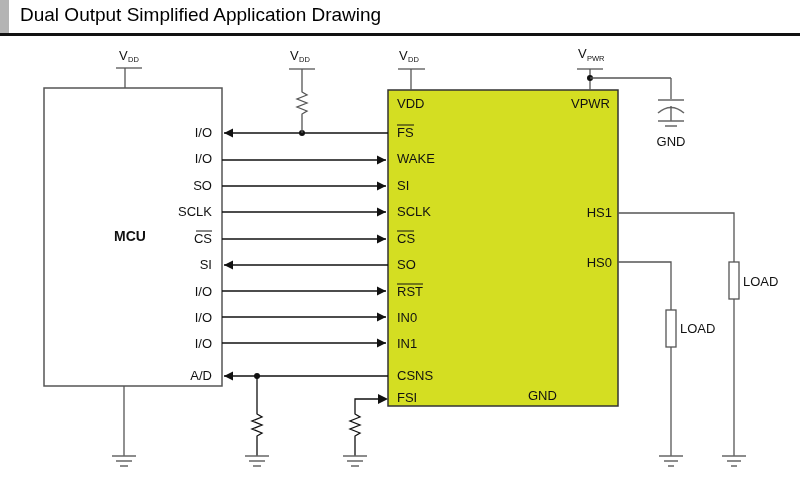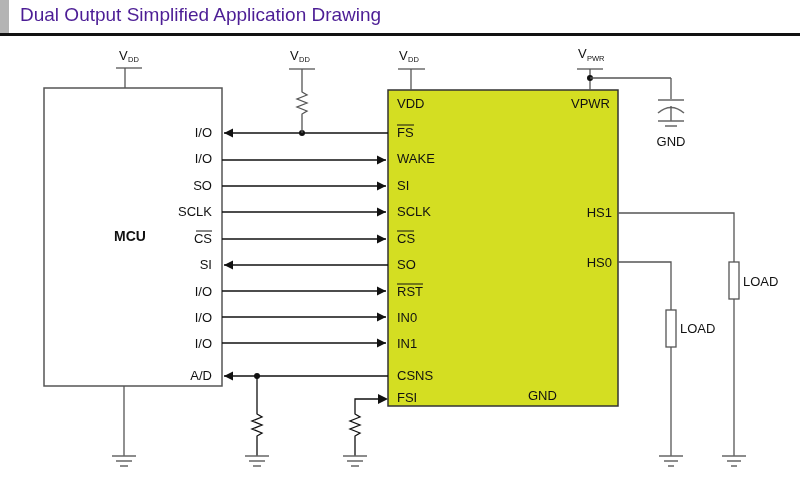--- a/index.html
+++ b/index.html
@@ -1,18 +1,18 @@
 <!DOCTYPE html>
 <html><head>
 <meta charset="utf-8">
 <style>
   html, body { margin:0; padding:0; background:#ffffff; }
   body { width:800px; height:480px; position:relative; overflow:hidden; font-family:"Liberation Sans", sans-serif; }
   .hdr-bar { position:absolute; left:0; top:0; width:9px; height:33px; background:#b4b4b4; }
-  .hdr-title { position:absolute; left:20px; top:4px; font-size:19px; color:#4c1d95; white-space:nowrap; }
+  .hdr-title { position:absolute; left:20px; top:4px; font-size:19px; color:#000000; white-space:nowrap; }
   .hdr-rule { position:absolute; left:0; top:33px; width:800px; height:3px; background:#111; }
   svg { position:absolute; left:0; top:0; }
   svg text { font-family:"Liberation Sans", sans-serif; fill:#111; }
   .lbl { font-size:13px; }
   .sub { font-size:7.5px; }
   .wire { stroke:#111; stroke-width:1.3; fill:none; }
   .gwire { stroke:#555; stroke-width:1.3; fill:none; }
   .gnd { stroke:#666; stroke-width:1.5; }
 </style>
 </head>

